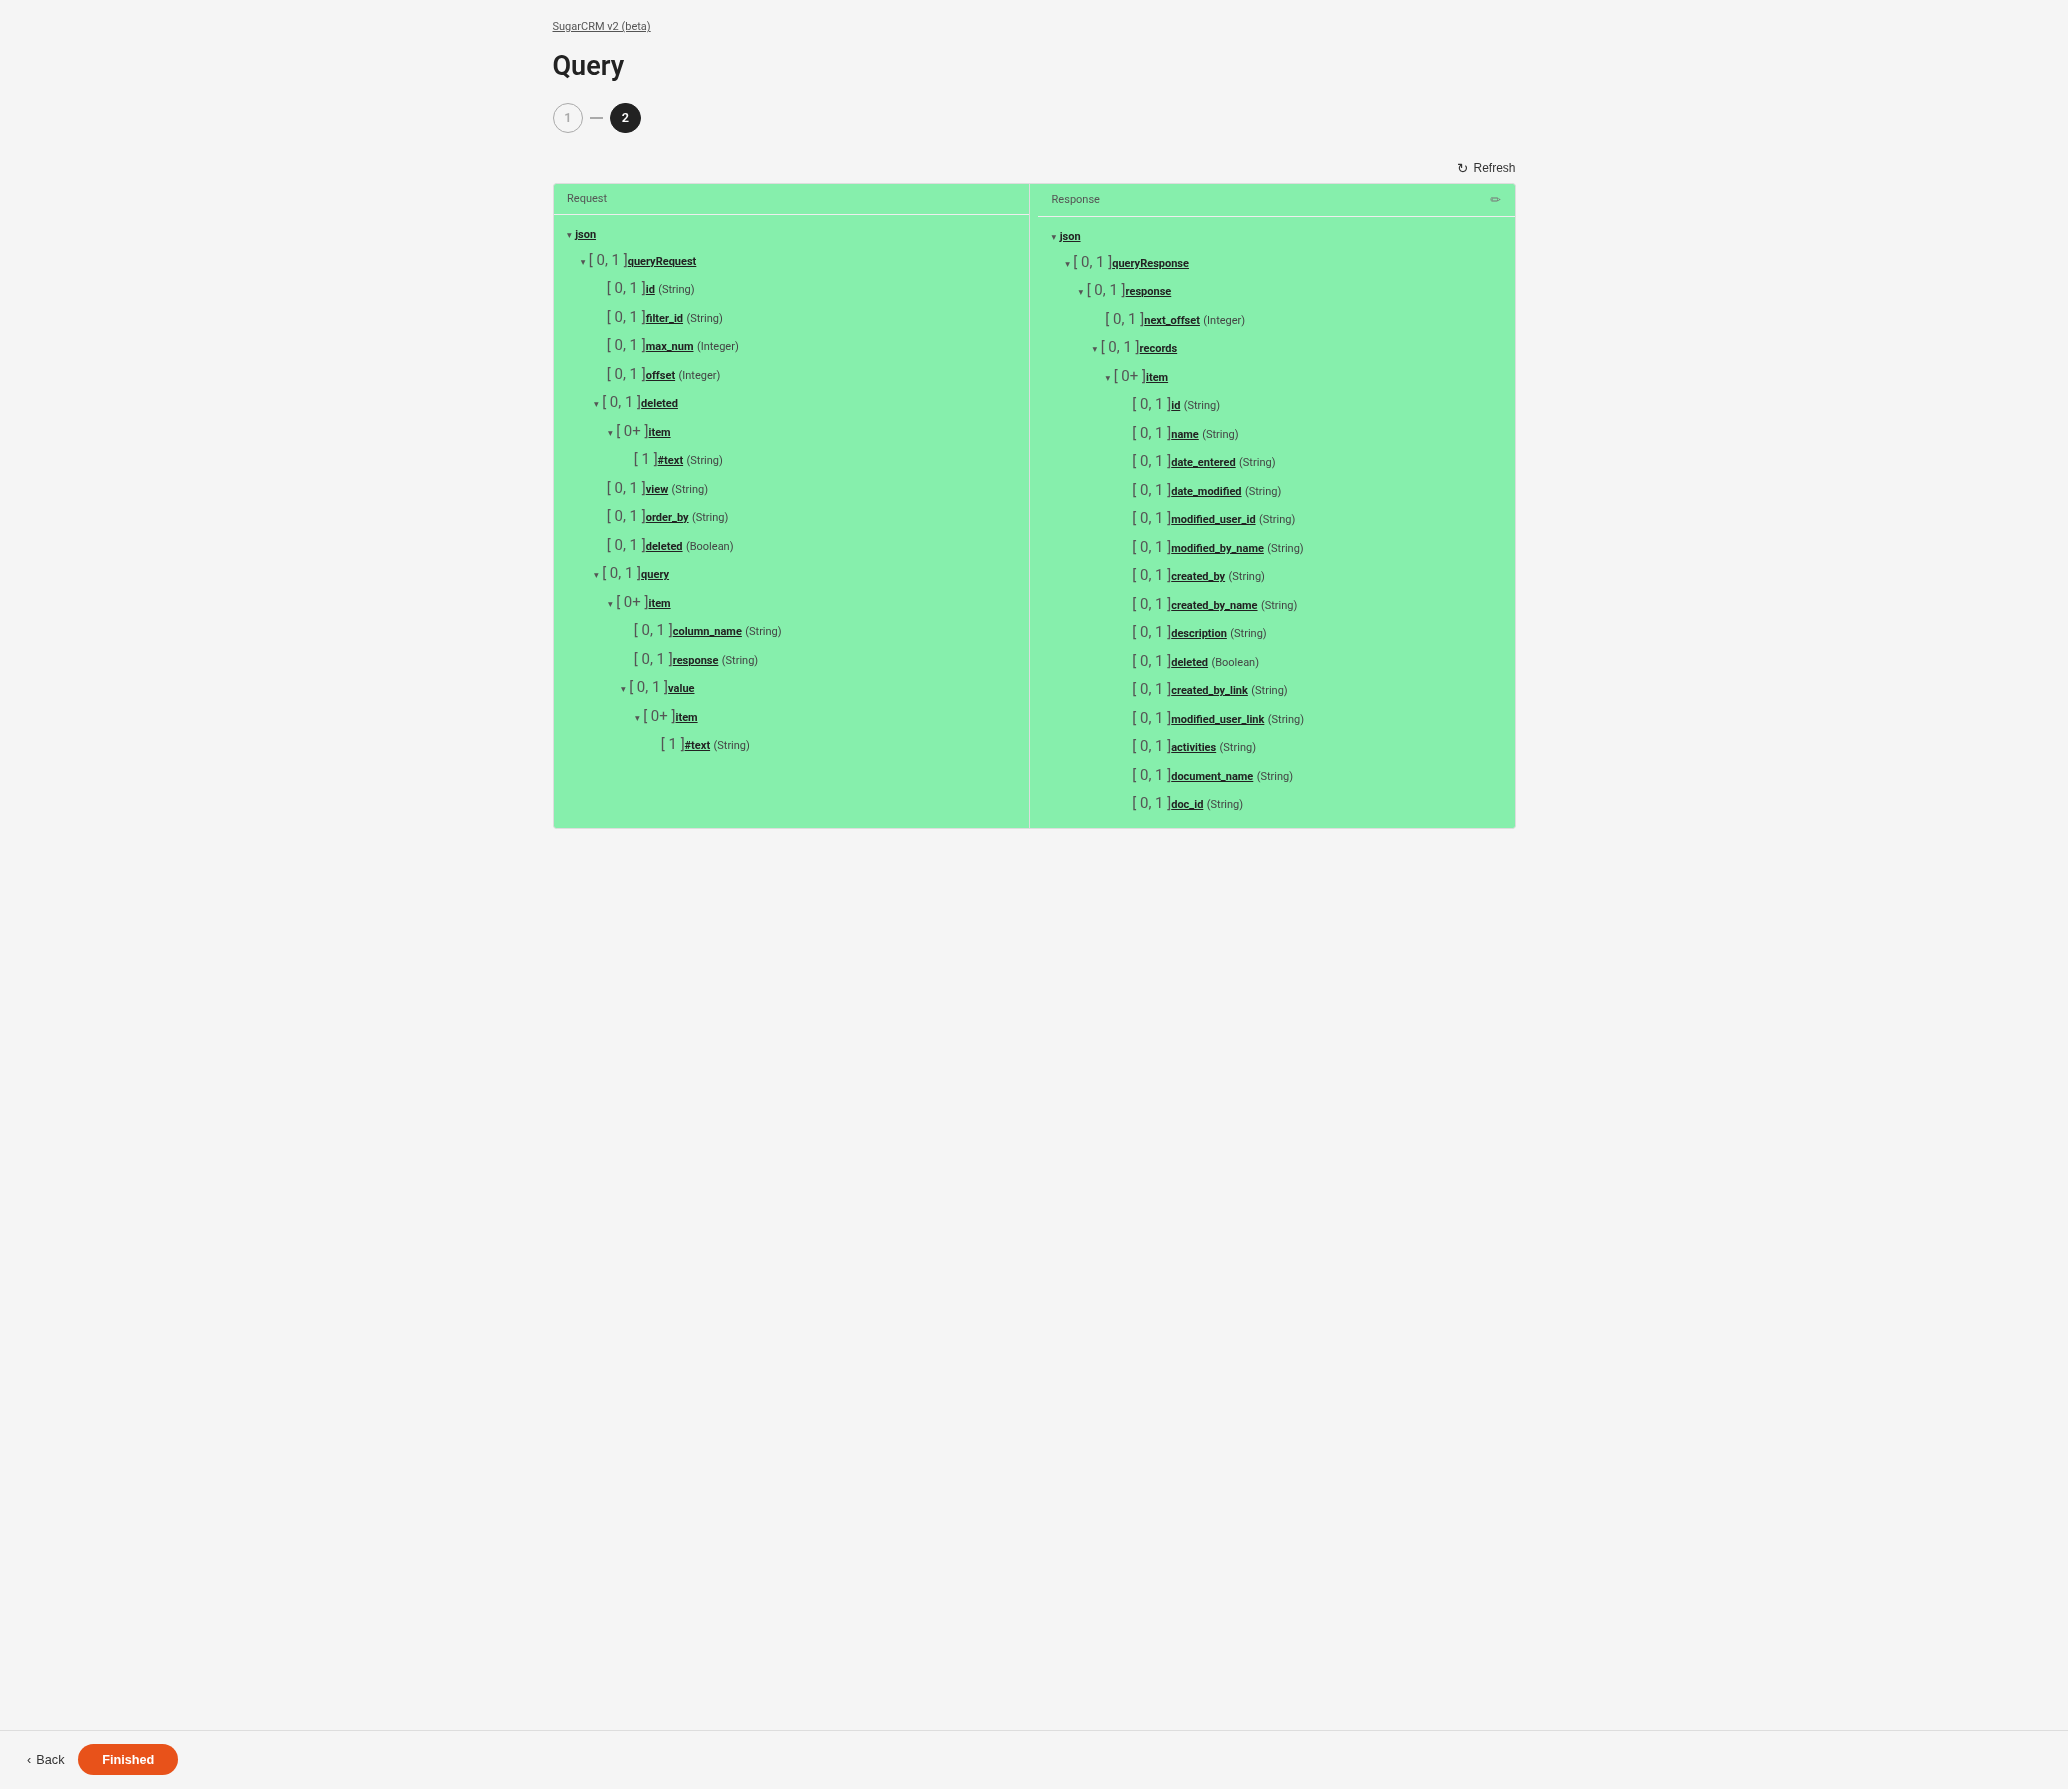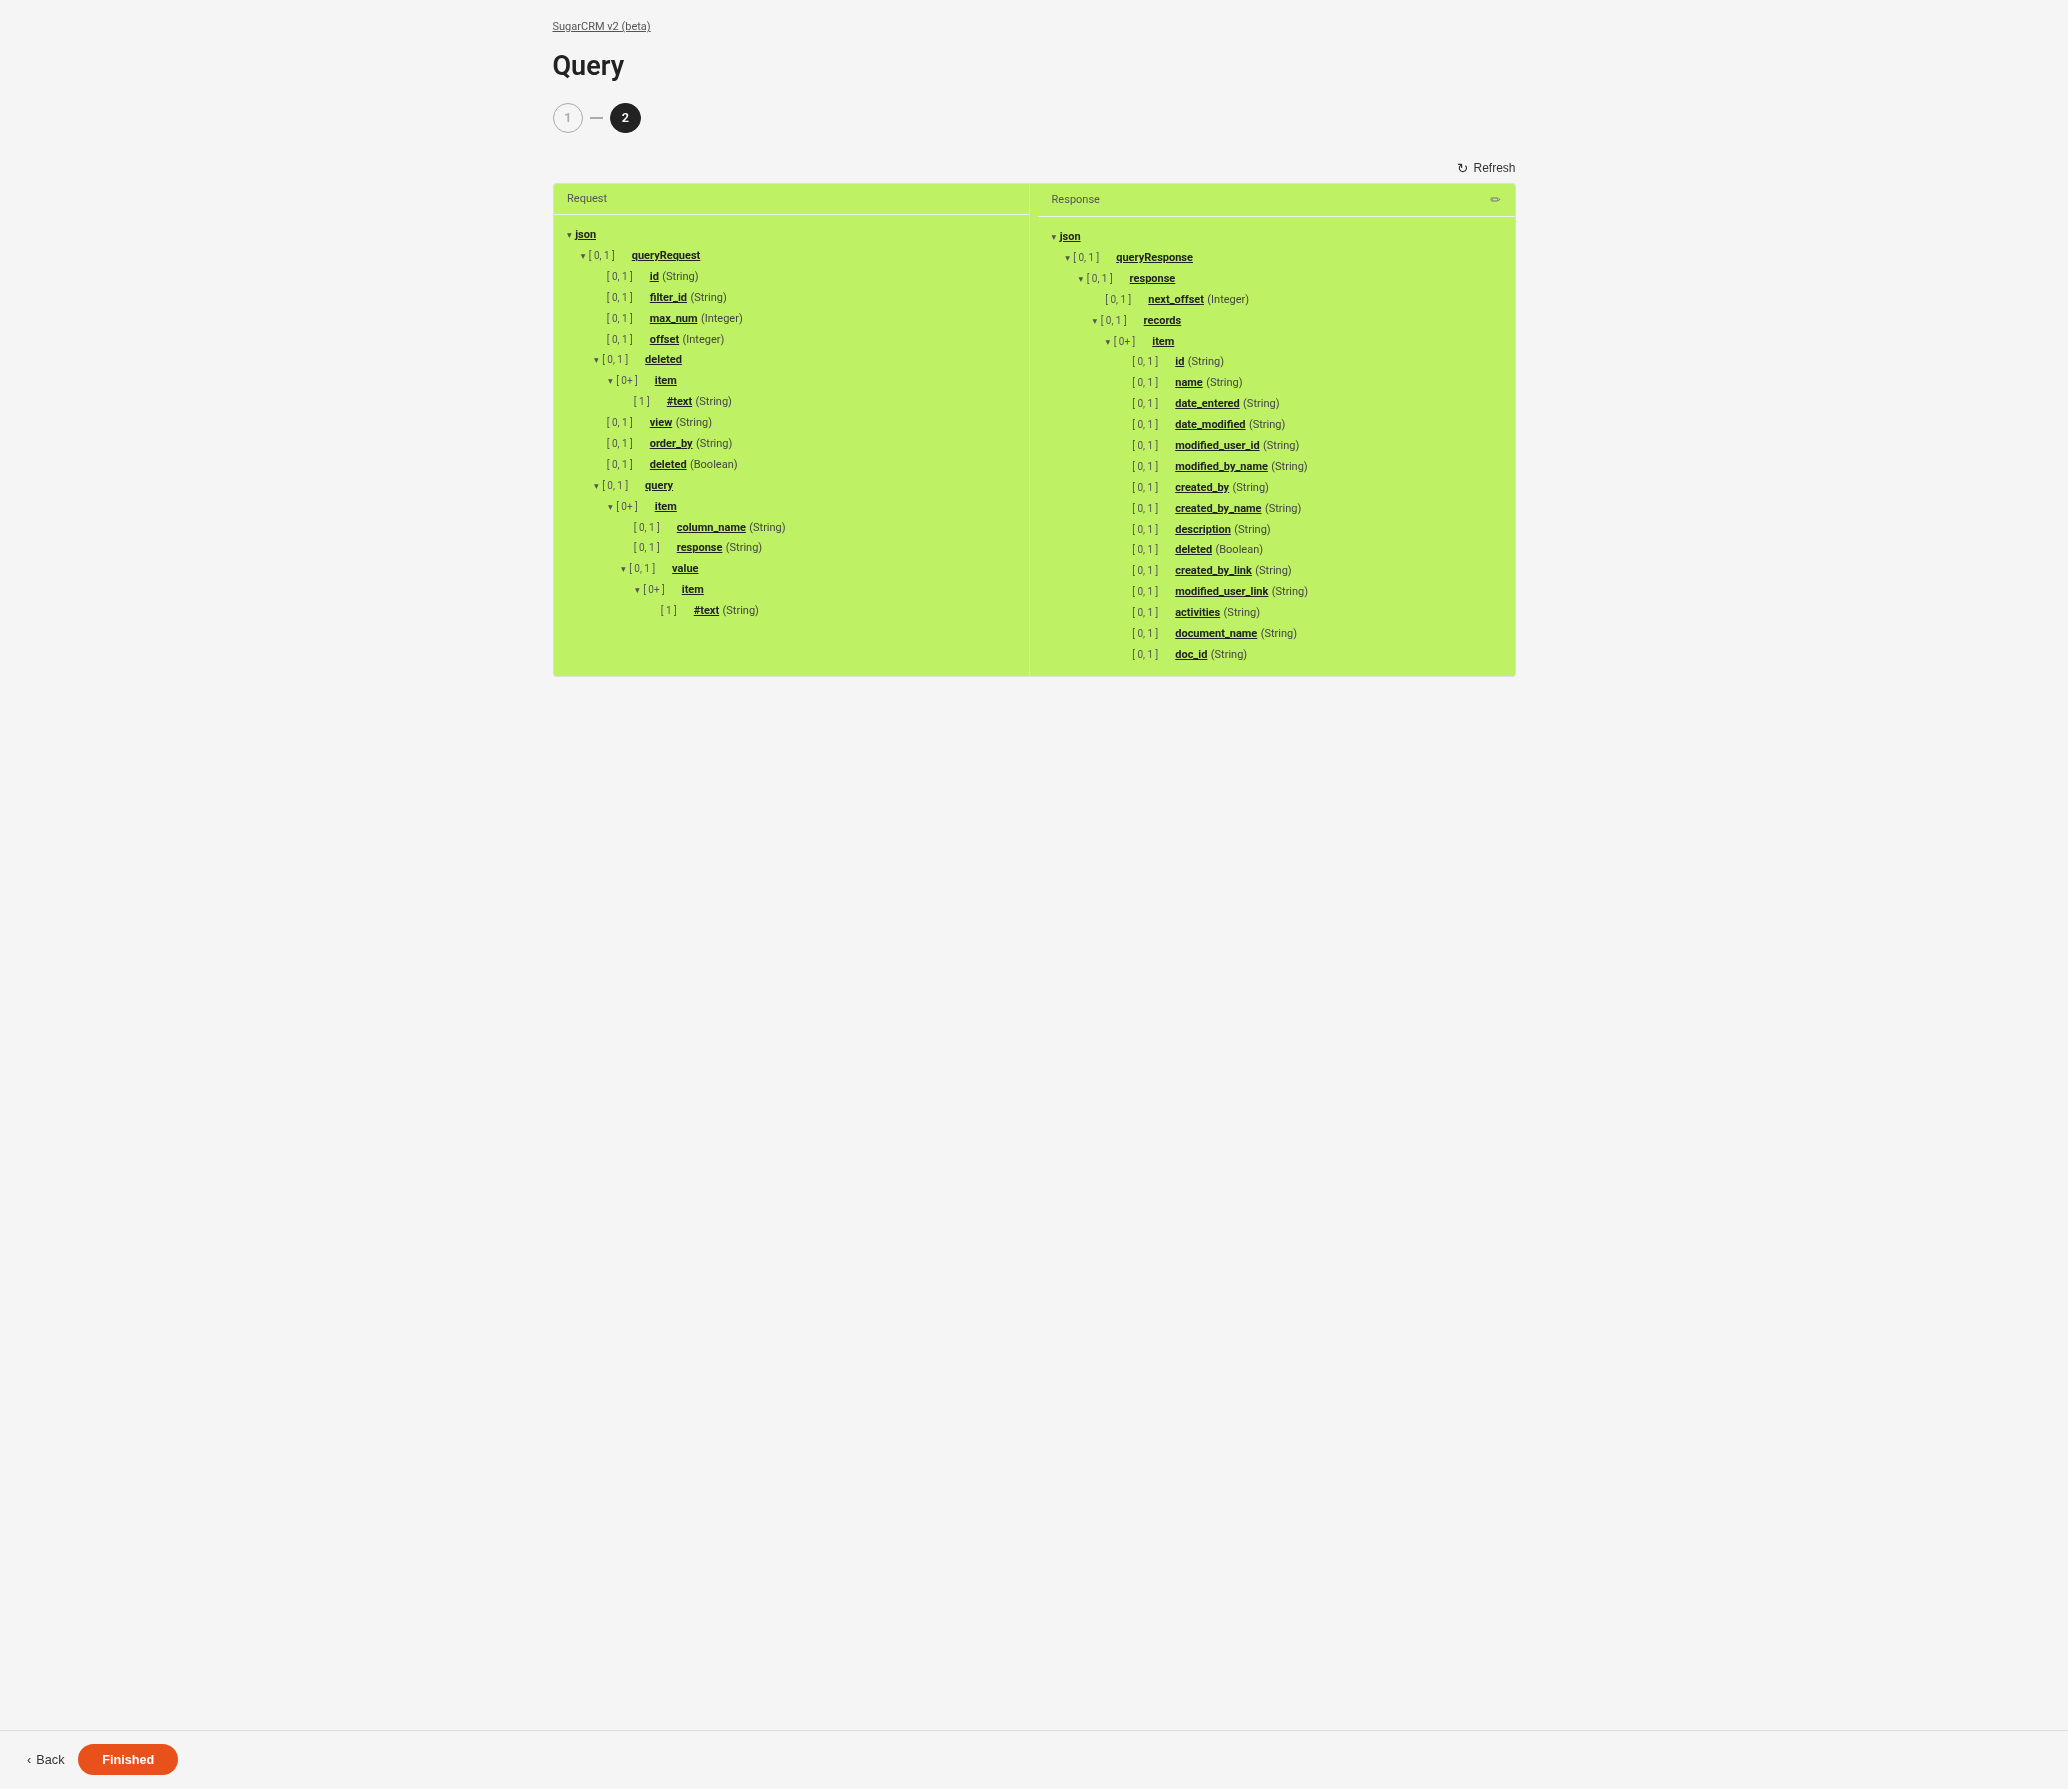--- a/index.html
+++ b/index.html
@@ -80,21 +80,21 @@
       color: #333;
     }
     .refresh-icon {
       font-size: 13.6px;
     }
     .schema-container {
       display: grid;
       grid-template-columns: 1fr 1fr;
       gap: 8px;
       border: 0.8px solid #ddd;
-      background: #bef264;
+      background: #86efac;
       border-radius: 3.4px;
       overflow: hidden;
     }
     .schema-panel {
       padding: 0;
       border-right: 0.8px solid #ddd;
     }
     .schema-panel:last-child {
       border-right: none;
     }
@@ -122,22 +122,22 @@
       align-items: baseline;
       white-space: nowrap;
     }
     .chevron {
       font-size: 9.3px;
       margin-right: 3.4px;
       color: #555;
     }
     .badge {
       color: #555;
-      margin-right: 17px;
-      font-size: 10px;
+      margin-right: 0;
+      font-size: 15px;
     }
     .field-name {
       font-weight: 700;
       text-decoration: underline;
     }
     .field-type {
       font-weight: 400;
       color: #444;
       margin-left: 3.4px;
     }

